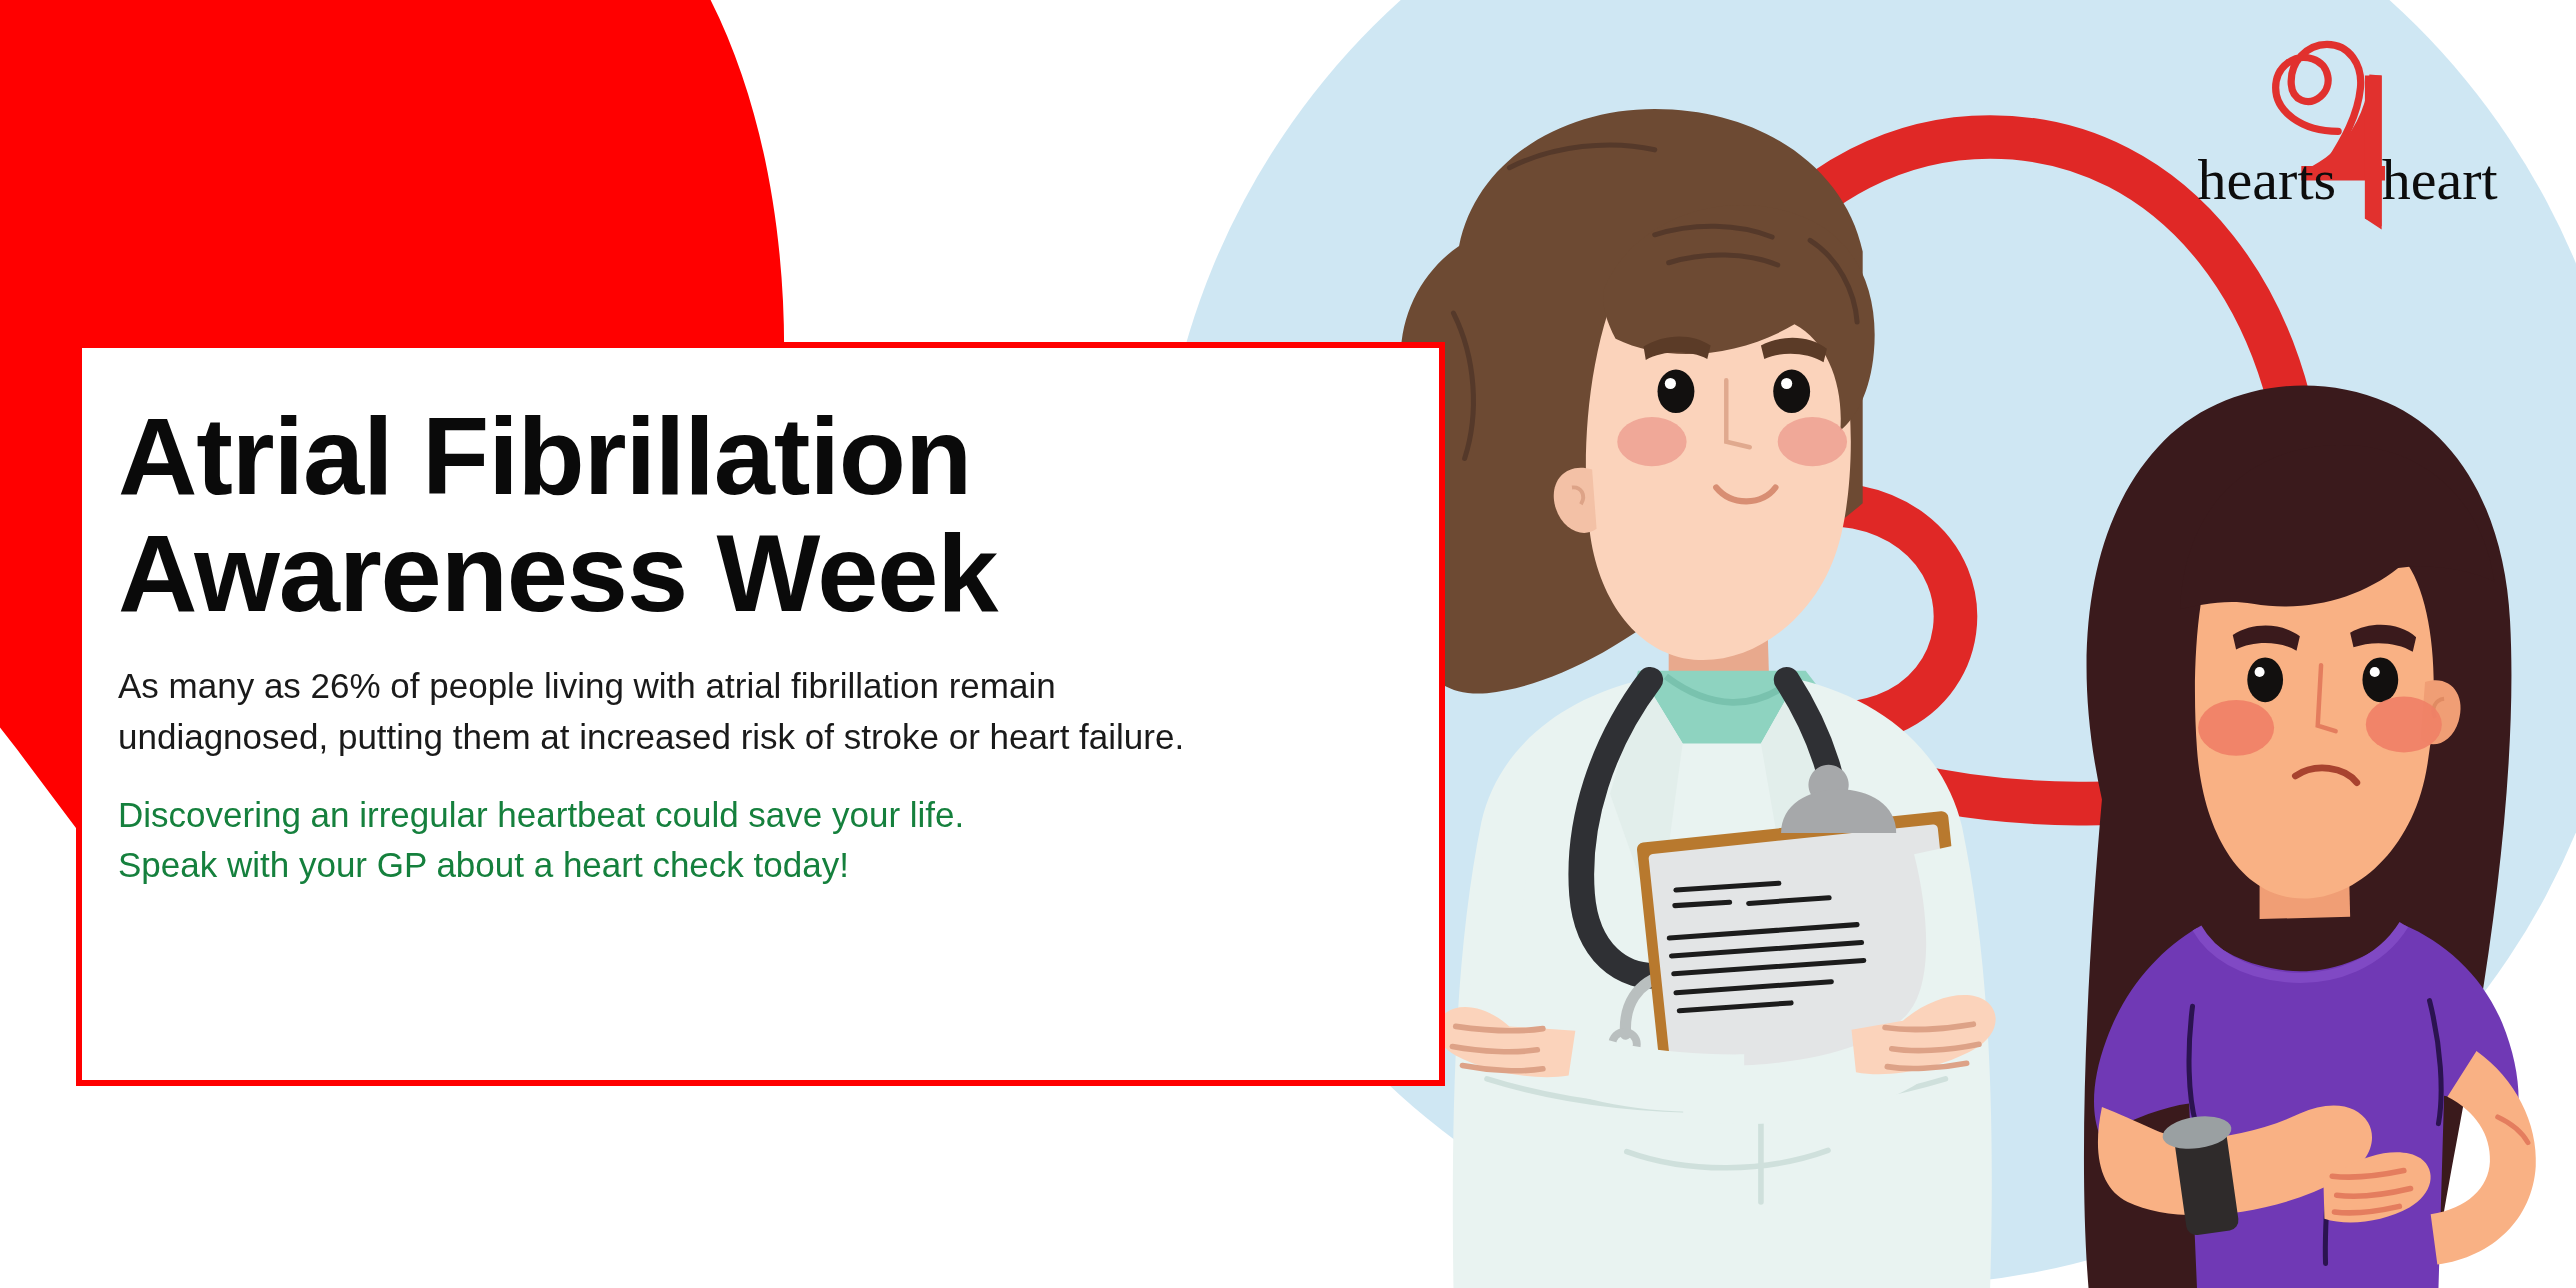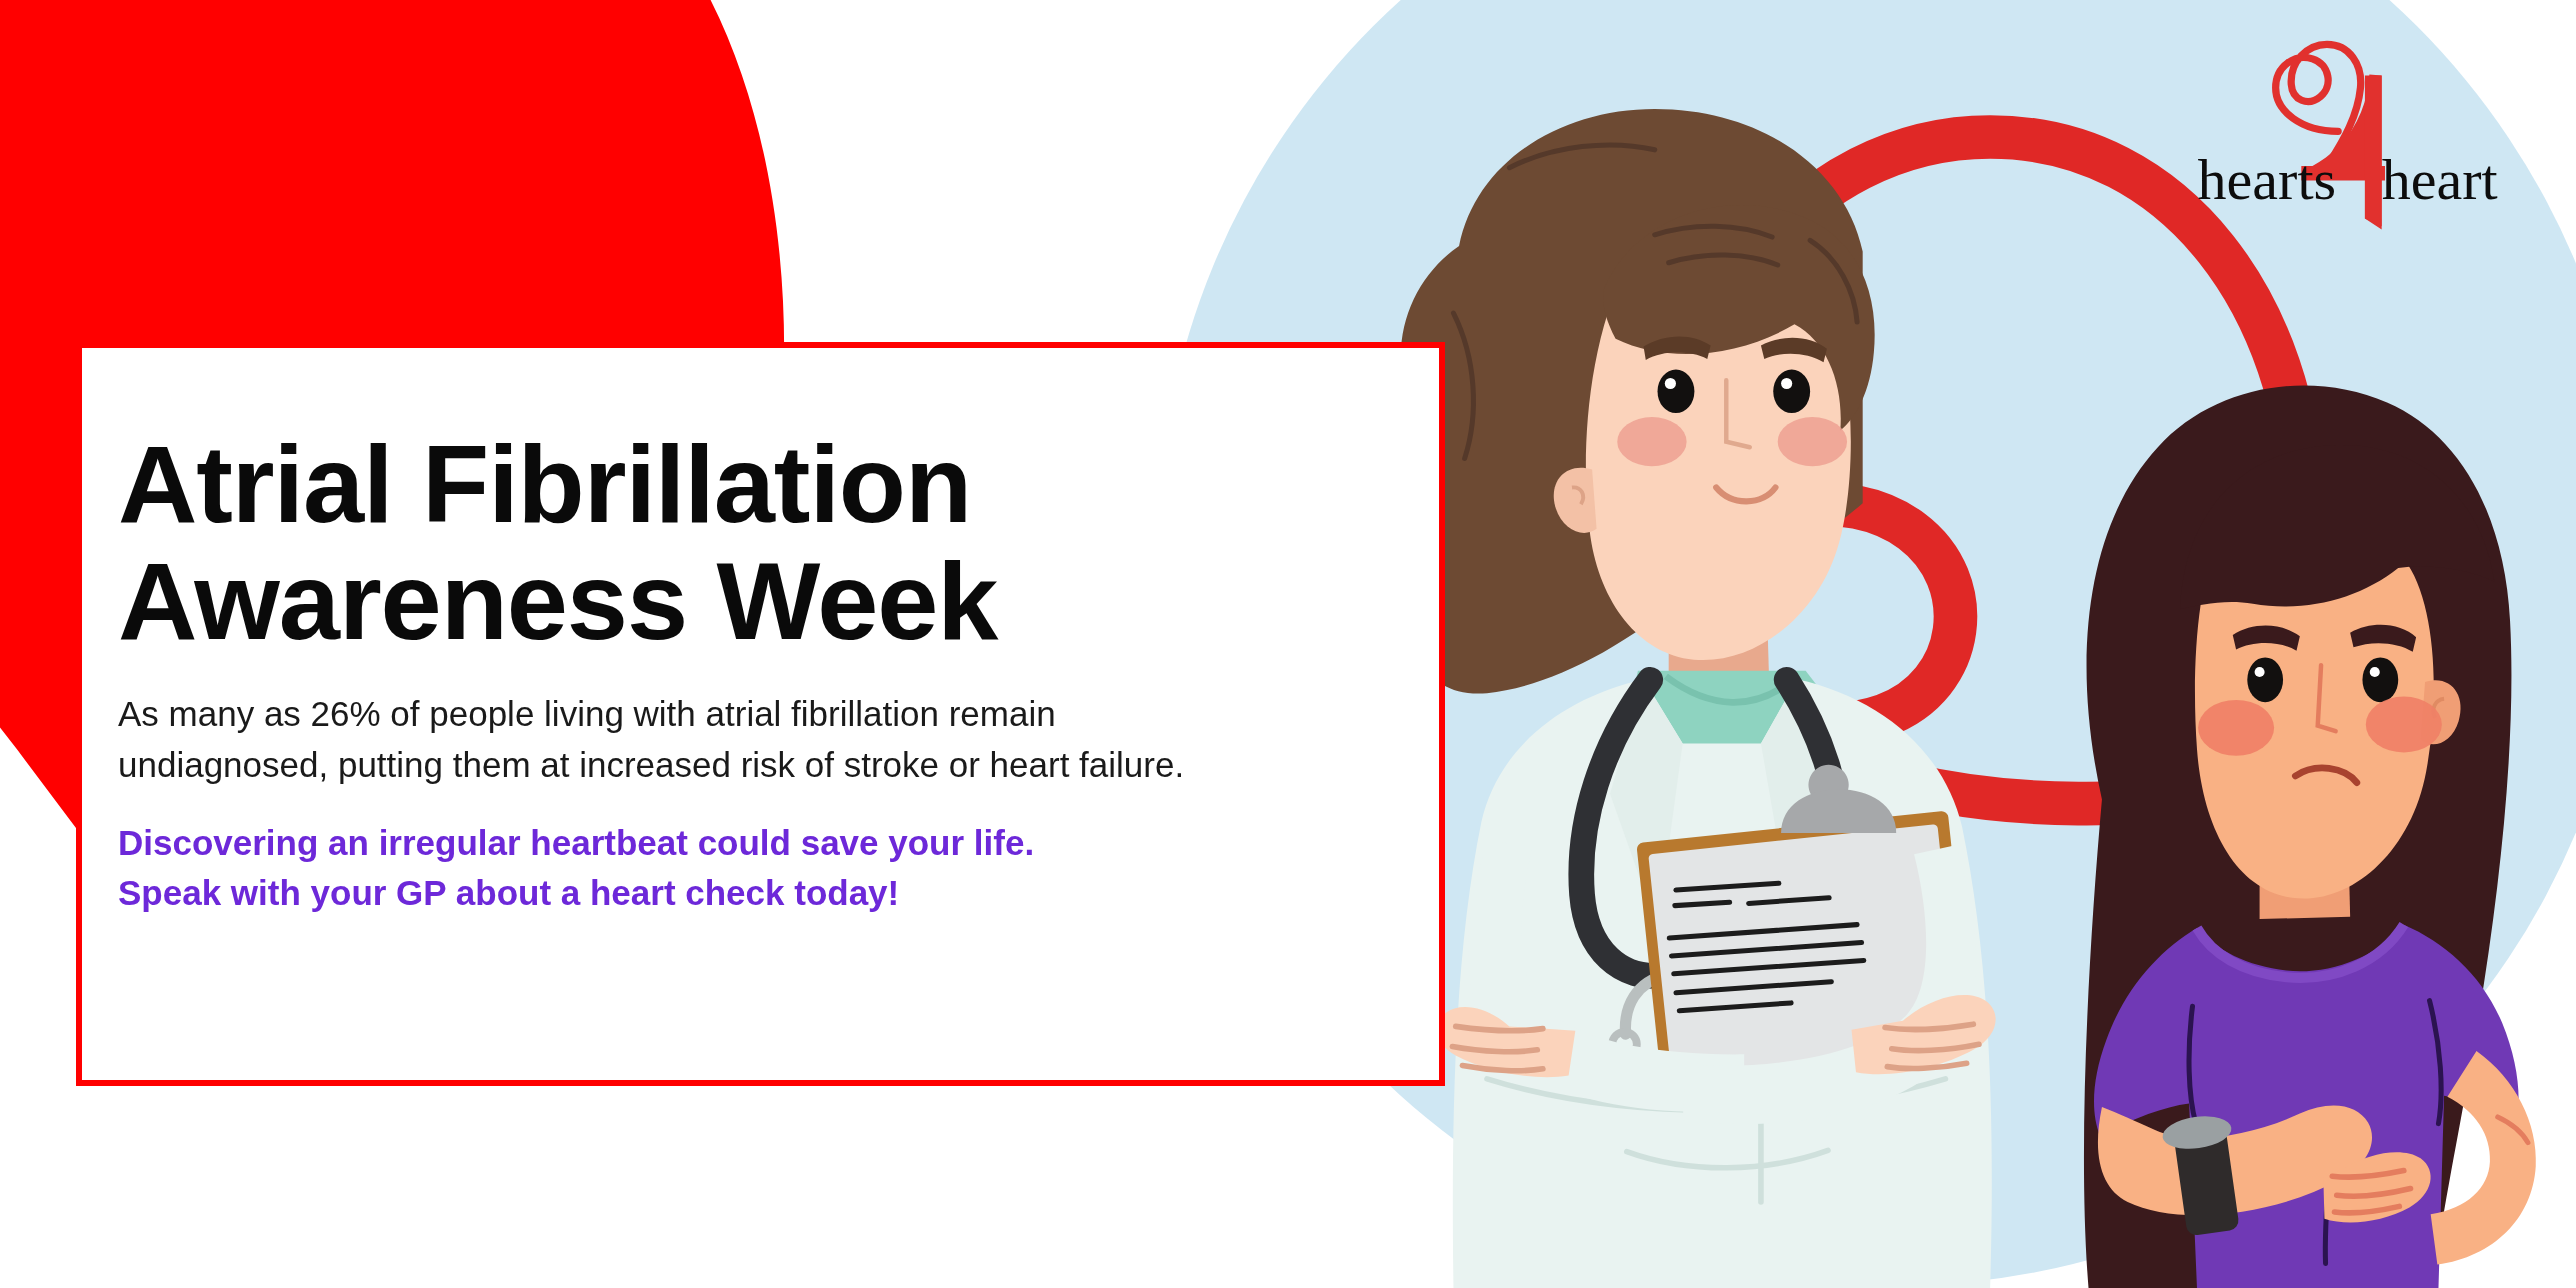--- a/index.html
+++ b/index.html
@@ -25,21 +25,20 @@
     height:744px;
     background:#ffffff;
     border:6.7px solid #ff0000;
     z-index:40;
   }
   #text-inner{
     position:absolute;
     left:36px;
     top:50px;
     right:33px;
-    margin-top:28px;
   }
   #headline{
     color:#0a0a0a;
     font-weight:bold;
     font-size:110px;
     line-height:1.06;
     letter-spacing:-1.1px;
     margin:0 0 0 0;
     white-space:pre-line;
   }
@@ -52,22 +51,22 @@
   }
   #body-copy{
     color:#1a1a1a;
     font-weight:normal;
     font-size:35px;
     line-height:1.45;
     margin:30px 0 0 0;
     white-space:pre-line;
   }
   #cta-copy{
-    color:#6d28d9;
-    font-weight:bold;
+    color:#15803d;
+    font-weight:normal;
     font-size:35px;
     line-height:1.45;
     margin:27px 0 0 0;
     white-space:pre-line;
   }
 
   
   #logo{
     position:absolute;
     right:32px;

